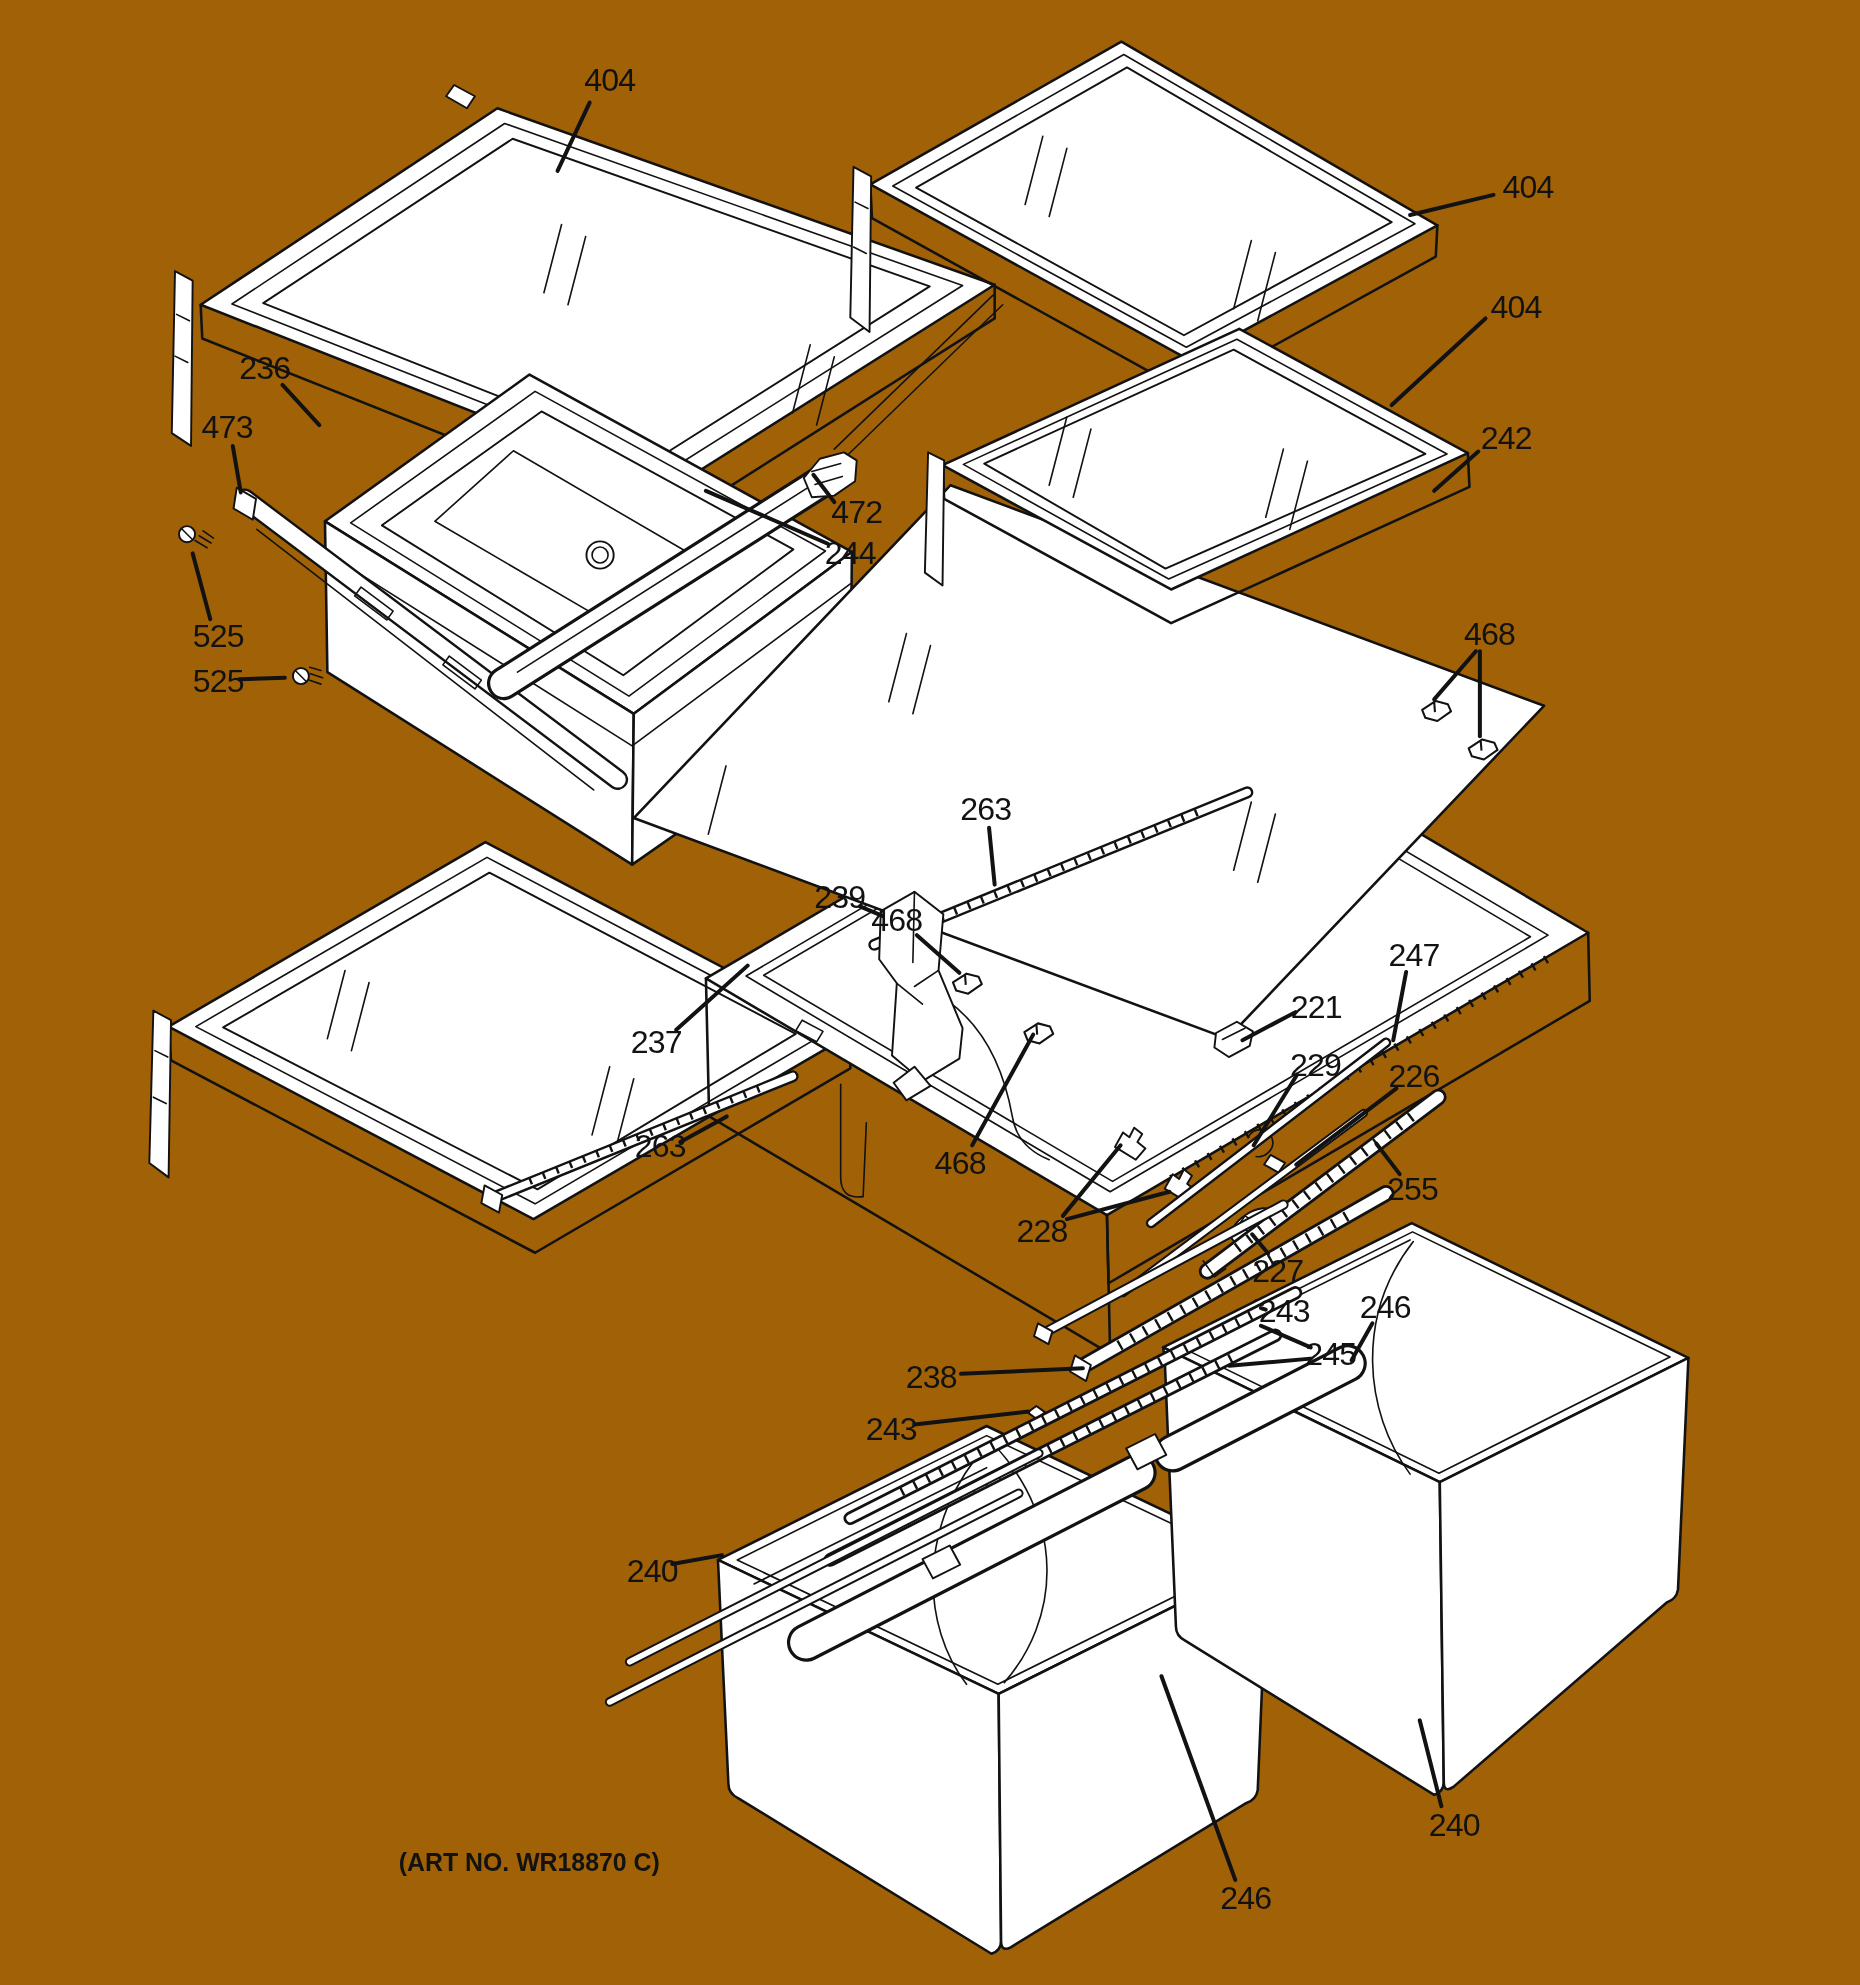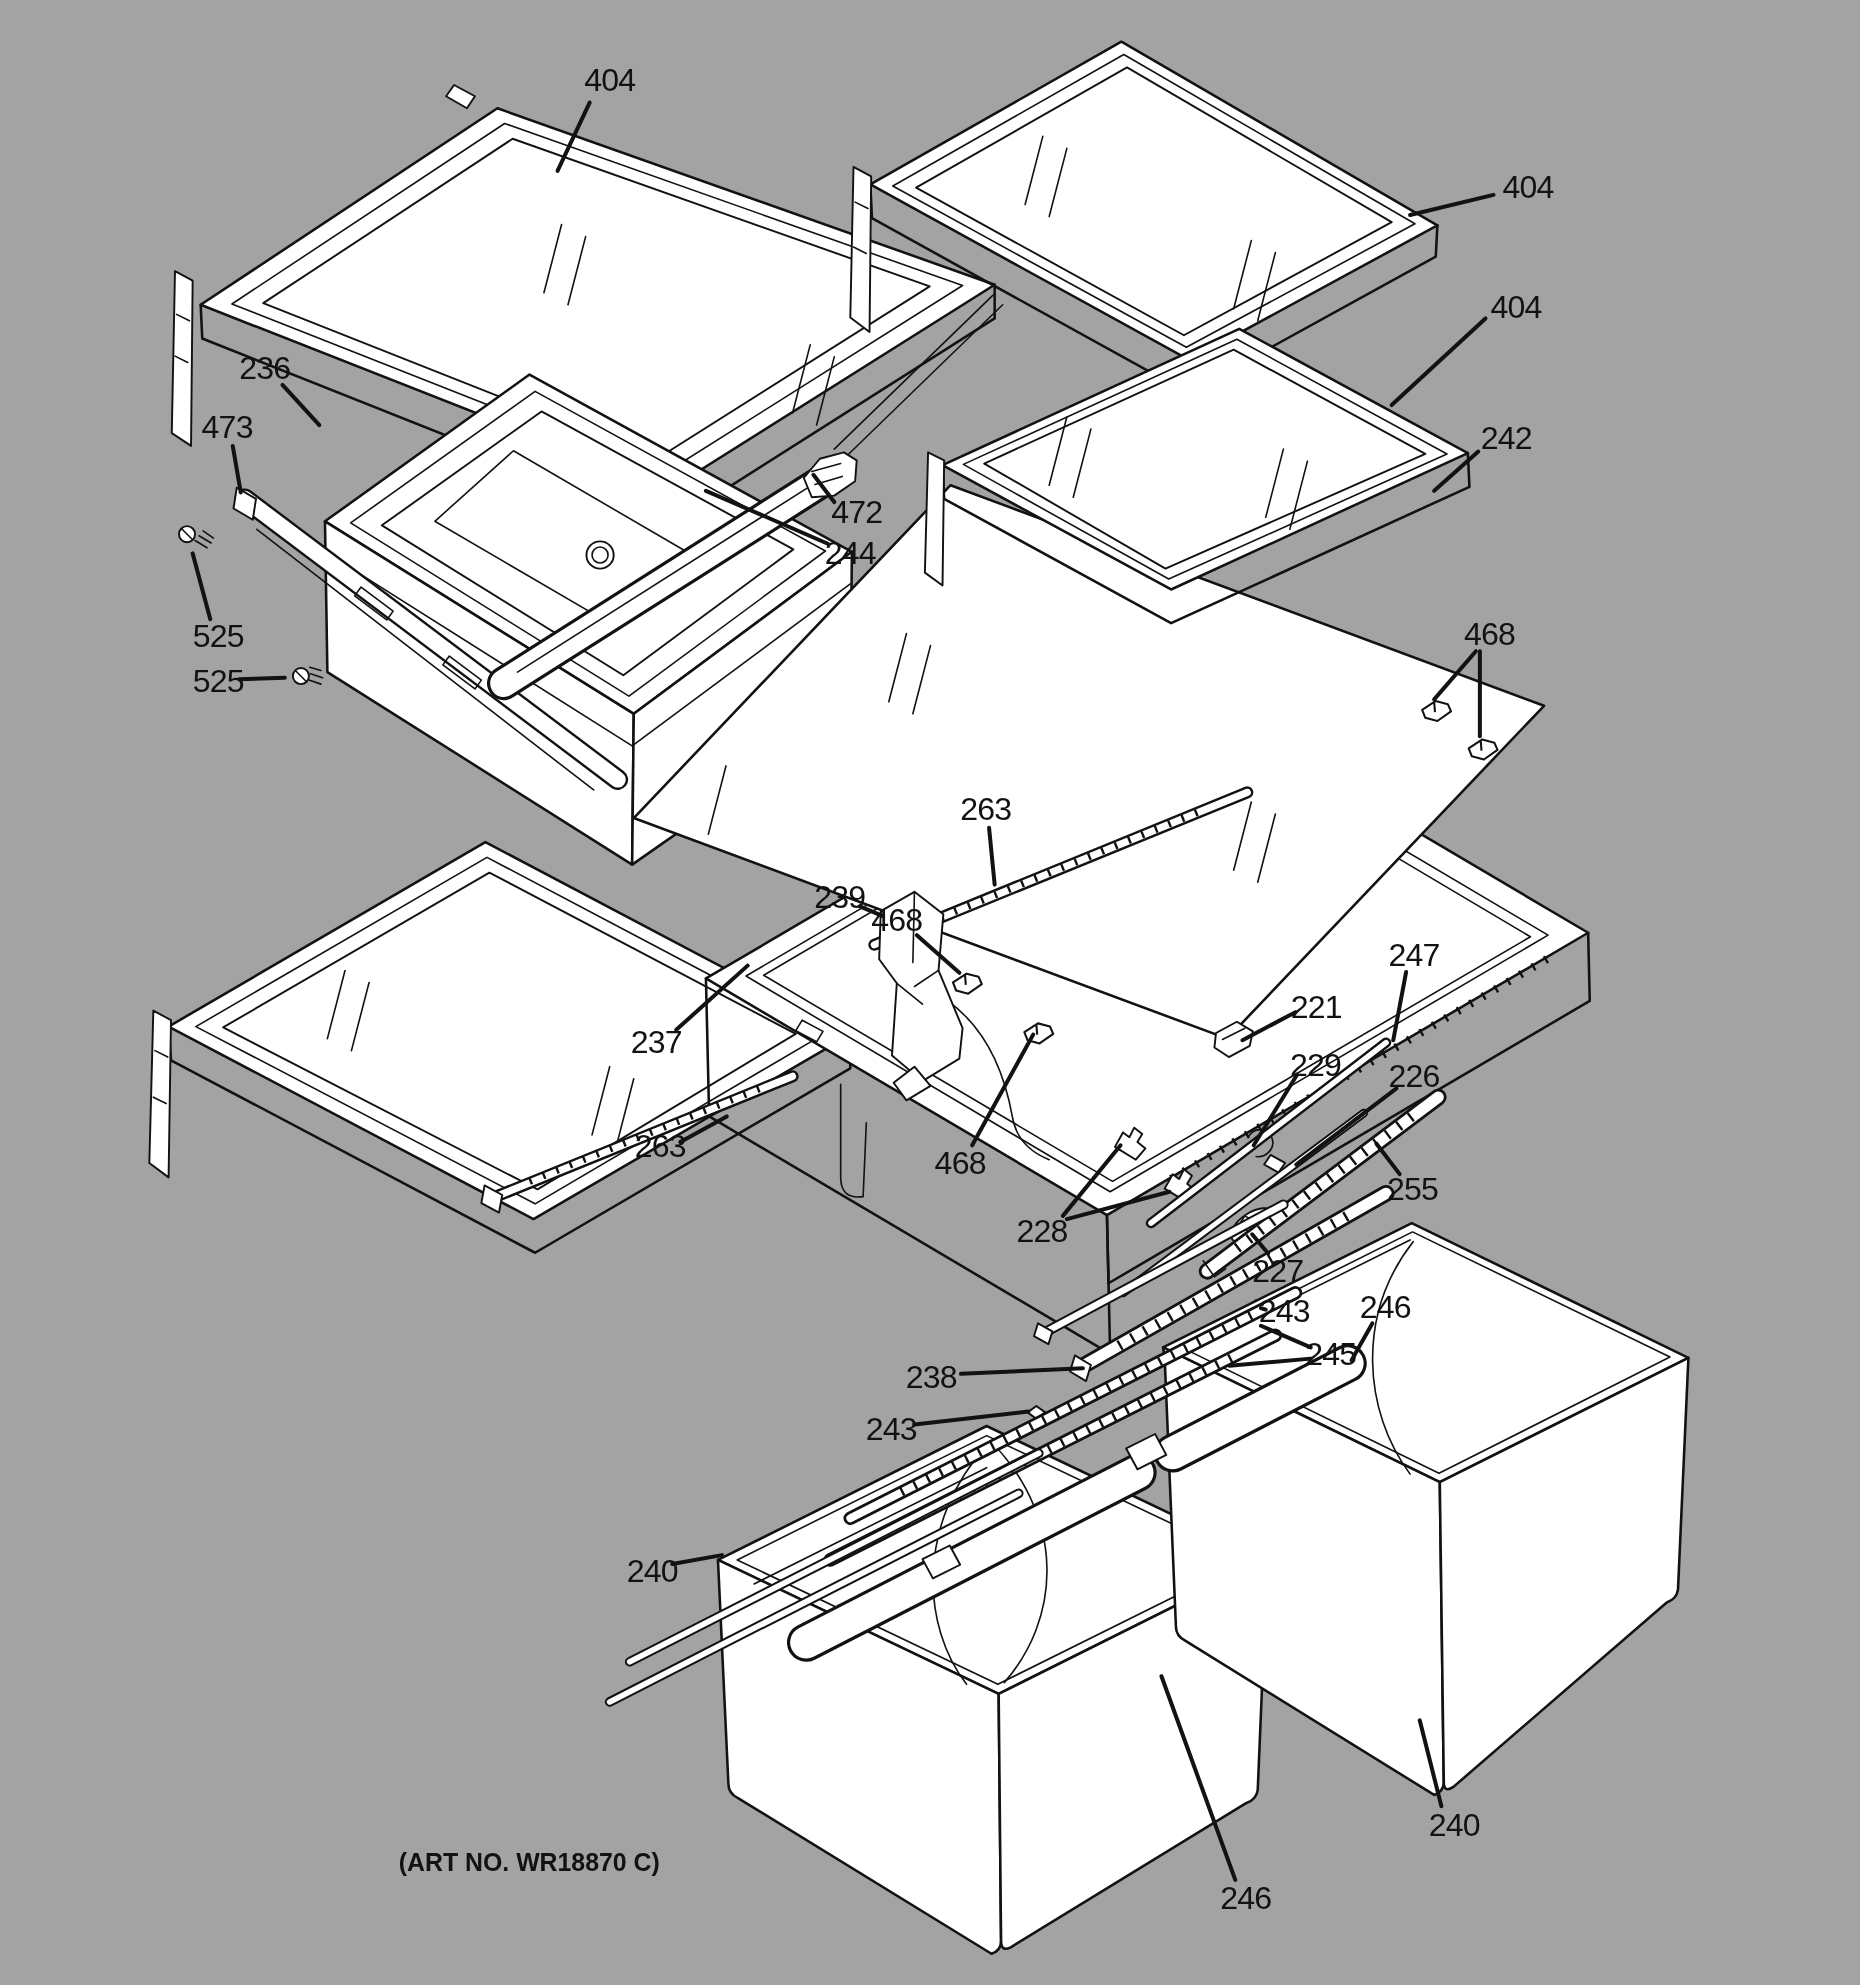--- a/index.html
+++ b/index.html
@@ -1,17 +1,17 @@
 <!DOCTYPE html>
 <html style="font-size:13px"><head>
 <meta charset="utf-8">
 <title>Exploded Parts Diagram</title>
 <style>
   html,body{margin:0;padding:0;background:#ffffff;}
-  .stage{position:relative;width:1861px;height:1985px;background:#a3a3a3;
+  .stage{position:relative;width:1861px;height:1985px;background:#a16207;
          font-family:"Liberation Sans", sans-serif;}
   svg{display:block}
   
   .ln   {fill:none;stroke:#121212;stroke-width:3.2;stroke-linejoin:round;stroke-linecap:round;}
   .thin {fill:none;stroke:#121212;stroke-width:2;stroke-linejoin:round;stroke-linecap:round;}
   .wfill{fill:#ffffff;stroke:#121212;stroke-width:3.2;stroke-linejoin:round;}
   .wfill2{fill:#ffffff;stroke:#121212;stroke-width:2.4;stroke-linejoin:round;}
   .capA {stroke:#121212;stroke-linecap:round;fill:none;}
   .capB {stroke:#ffffff;stroke-linecap:round;fill:none;}
   .ribs {stroke:#121212;stroke-dasharray:3 15;fill:none;stroke-linecap:butt;}

